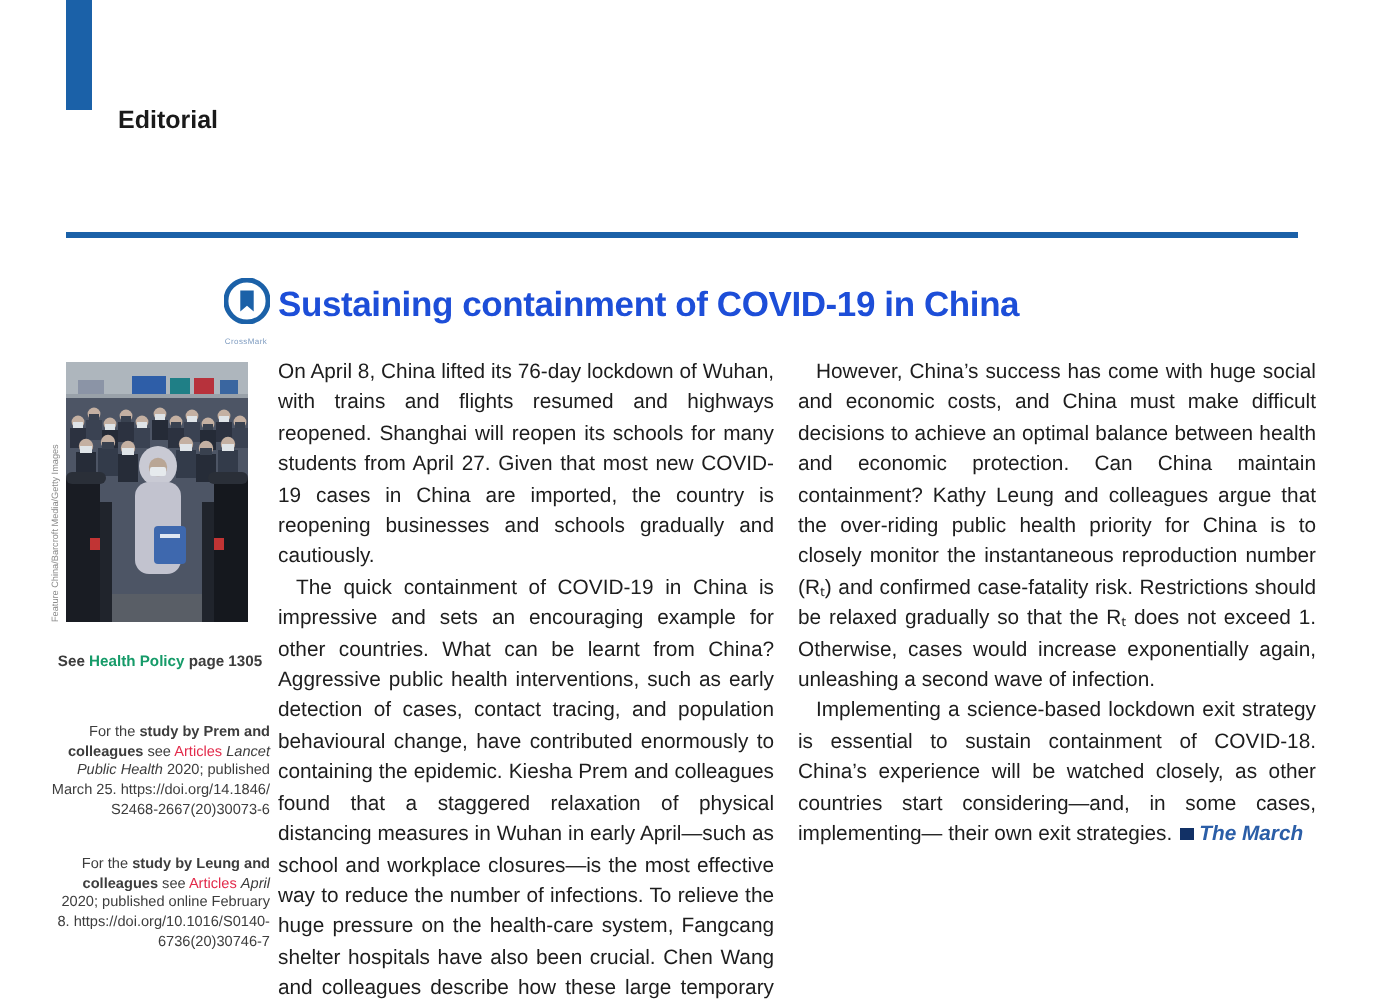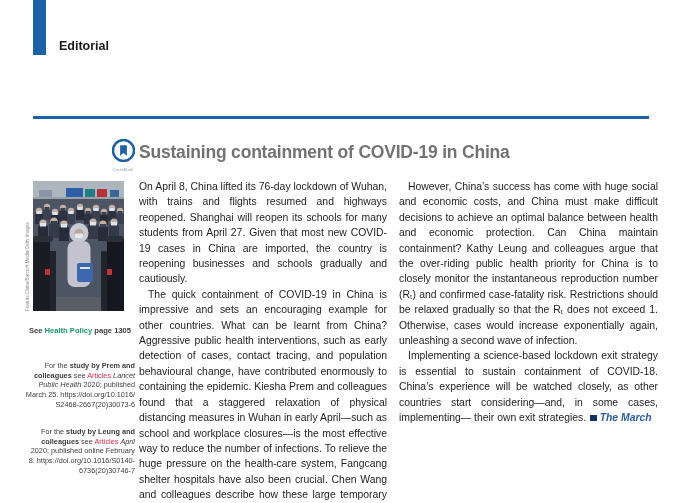--- a/index.html
+++ b/index.html
@@ -6,37 +6,37 @@
   html,body { background:#ffffff; }
   body {
     width:690px; height:503px; position:relative; overflow:hidden;
     font-family:"Liberation Sans", sans-serif; color:#1f1f1f;
   }
   .section-bar {
     position:absolute; left:33px; top:0; width:13px; height:55px;
     background:#1b61a8;
   }
   .section-label {
-    position:absolute; left:59px; top:39px;
+    position:absolute; left:59px; top:53px;
     font-size:12.5px; font-weight:bold; color:#1a1a1a;
   }
   .header-rule {
     position:absolute; left:33px; top:116px; width:616px; height:2.5px;
     background:#1b61a8;
   }
   .crossmark {
     position:absolute; left:110px; top:139px; width:26px; text-align:center;
     cursor:pointer;
   }
   .crossmark .cm-label {
     font-size:4px; color:#7f9cc0; margin-top:1px; letter-spacing:0.2px;
   }
   .article-title {
     position:absolute; left:139px; top:142px; width:520px;
-    font-size:17.5px; font-weight:bold; letter-spacing:-0.2px; color:#737373;
+    font-size:17.5px; font-weight:bold; letter-spacing:-0.2px; color:#1d4ed8;
   }
   .photo {
     position:absolute; left:33px; top:181px; width:91px; height:130px;
     overflow:hidden; background:#454b58;
   }
   .photo-credit {
     position:absolute; left:25px; top:311px; width:130px; height:7px;
     transform:rotate(-90deg); transform-origin:0 0;
     font-size:4.6px; color:#8a8a8a; white-space:nowrap;
   }
@@ -174,21 +174,21 @@
     <rect x="12" y="88" width="5" height="6" fill="#c13434"></rect>
     <rect x="74" y="88" width="5" height="6" fill="#c13434"></rect>
     <rect x="23" y="116" width="45" height="14" fill="#595e66"></rect>
   </svg>
 </figure>
 
 <div class="photo-credit">Feature China/Barcroft Media/Getty Images</div>
 
 <div class="caption"><span>See </span><span class="green">Health Policy</span><span> page 1305</span></div>
 
-<div class="side-note note-1"><span>For the </span><span class="b">study by Prem and colleagues</span><span> see </span><span class="red">Articles</span><span> </span><span class="it">Lancet Public Health</span><span> 2020; published March 25. </span><span class="doi">https://doi.org/10.1016/S2468-2667(20)30073-6</span></div>
+<div class="side-note note-1"><span>For the </span><span class="b">study by Prem and colleagues</span><span> see </span><span class="red">Articles</span><span> </span><span class="it">Lancet Public Health</span><span> 2020; published March 25. </span><span class="doi">https://doi.org/14.1846/S2468-2667(20)30073-6</span></div>
 
 <div class="side-note note-2"><span>For the </span><span class="b">study by Leung and colleagues</span><span> see </span><span class="red">Articles</span><span> </span><span class="it">April</span><span> 2020; published online February 8. </span><span class="doi">https://doi.org/10.1016/S0140-6736(20)30746-7</span></div>
 
 <div class="col col-1">
   <p>On April 8, China lifted its 76-day lockdown of Wuhan, with trains and flights resumed and highways reopened. Shanghai will reopen its schools for many students from April 27. Given that most new COVID-19 cases in China are imported, the country is reopening businesses and schools gradually and cautiously.</p>
   <p class="indent">The quick containment of COVID-19 in China is impressive and sets an encouraging example for other countries. What can be learnt from China? Aggressive public health interventions, such as early detection of cases, contact tracing, and population behavioural change, have contributed enormously to containing the epidemic. Kiesha Prem and colleagues found that a staggered relaxation of physical distancing measures in Wuhan in early April—such as school and workplace closures—is the most effective way to reduce the number of infections. To relieve the huge pressure on the health-care system, Fangcang shelter hospitals have also been crucial. Chen Wang and colleagues describe how these large temporary hospitals were built to</p>
 </div>
 
 <div class="col col-2">
   <p class="indent">However, China’s success has come with huge social and economic costs, and China must make difficult decisions to achieve an optimal balance between health and economic protection. Can China maintain containment? Kathy Leung and colleagues argue that the over-riding public health priority for China is to closely monitor the instantaneous reproduction number (Rₜ) and confirmed case-fatality risk. Restrictions should be relaxed gradually so that the Rₜ does not exceed 1. Otherwise, cases would increase exponentially again, unleashing a second wave of infection.</p>

